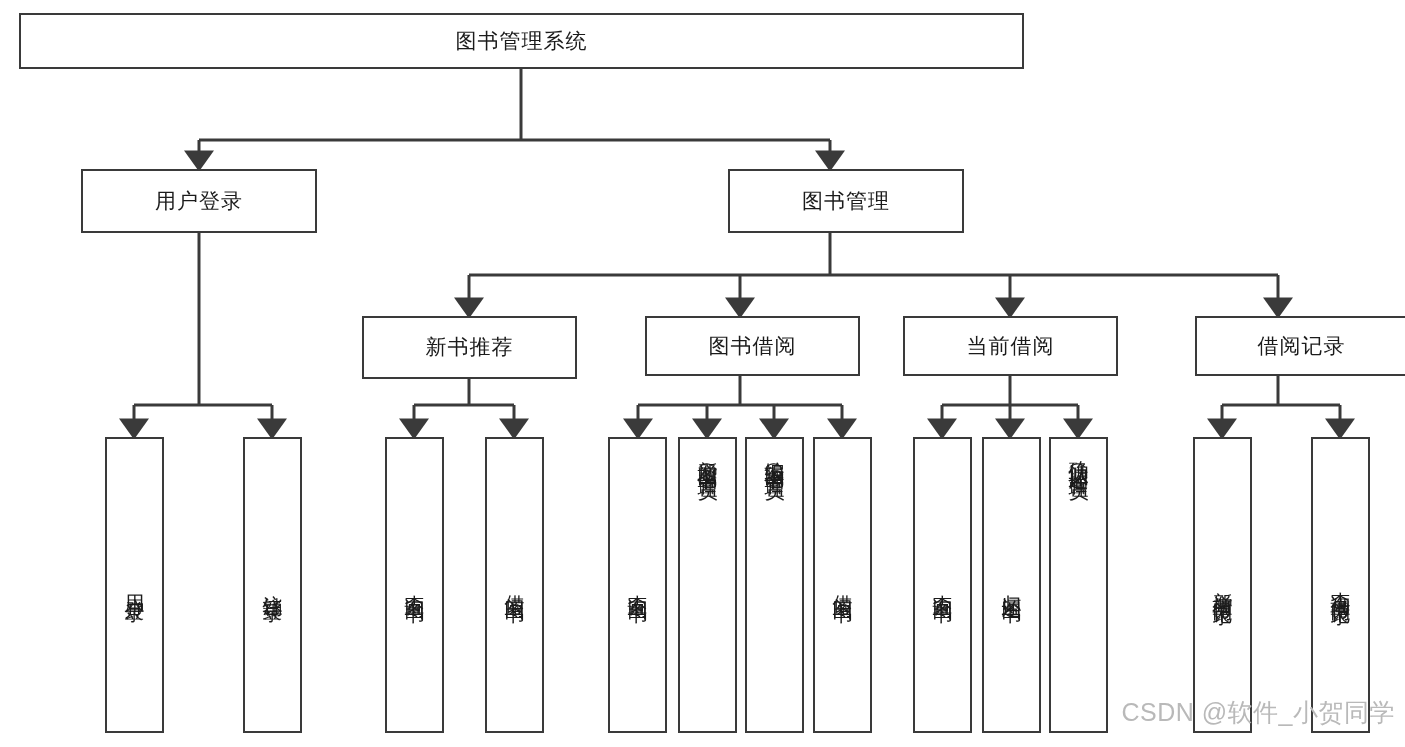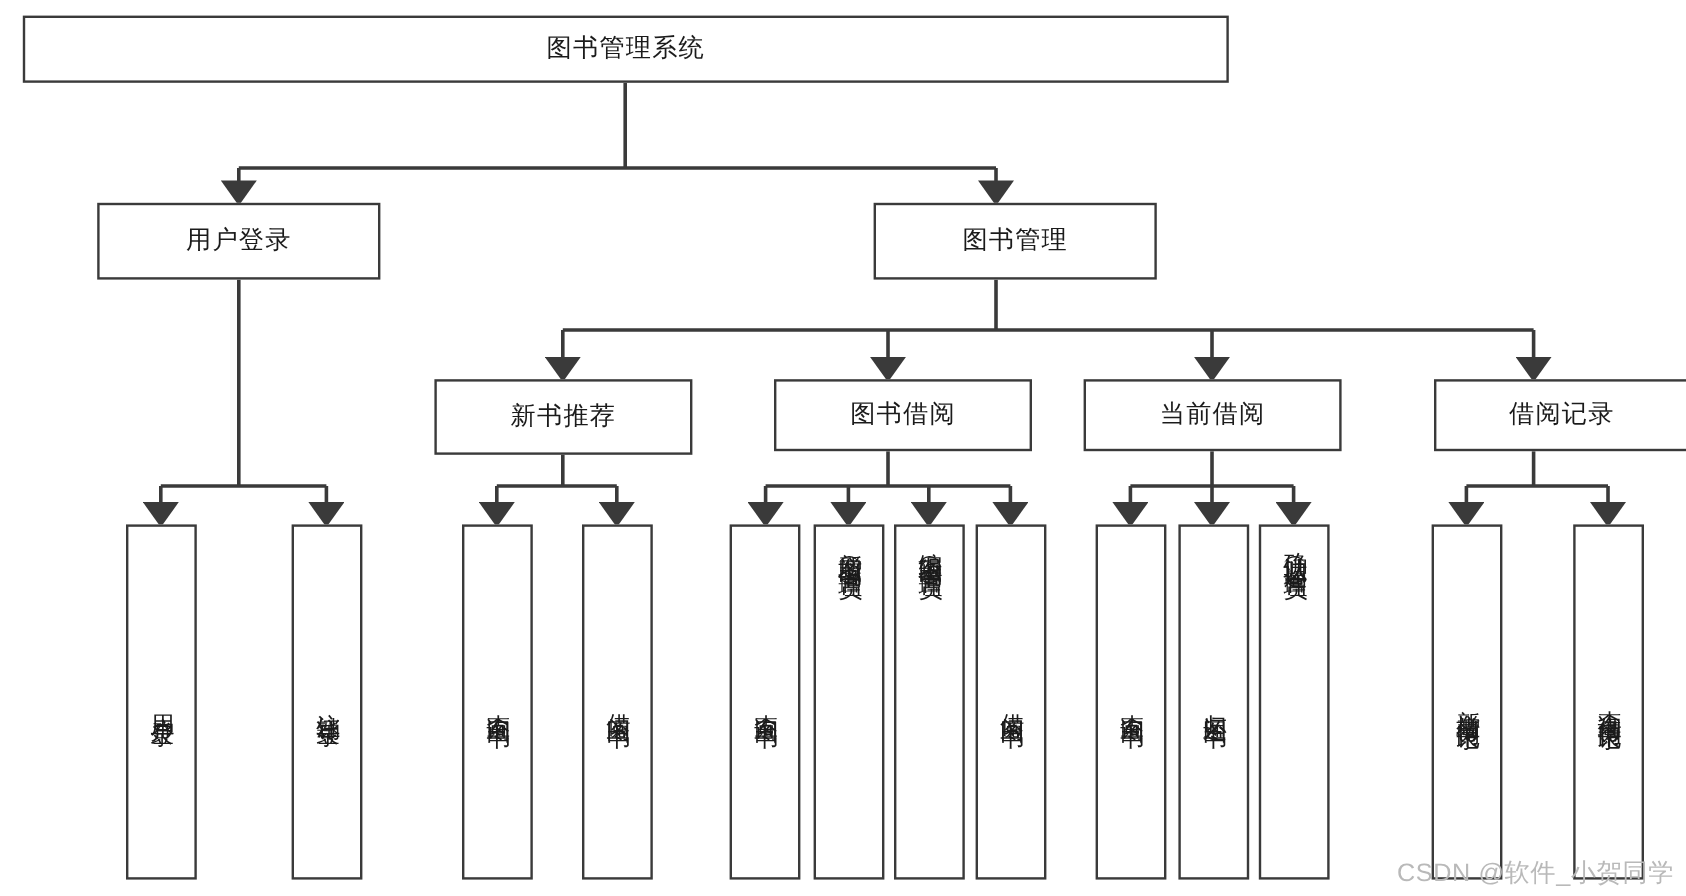--- a/index.html
+++ b/index.html
@@ -58,22 +58,22 @@
   #wires{
     position:absolute;
     left:0;top:0;
     width:1405px;height:747px;
     pointer-events:none;
   }
   
   #watermark{
     position:absolute;
     right:10px;
-    bottom:6px;
-    font-size:21px;
+    bottom:18px;
+    font-size:25px;
     color:#b9b9b9;
     letter-spacing:0.5px;
     white-space:nowrap;
     user-select:none;
   }
 </style>
 </head>
 <body>
 
 <div id="canvas">

